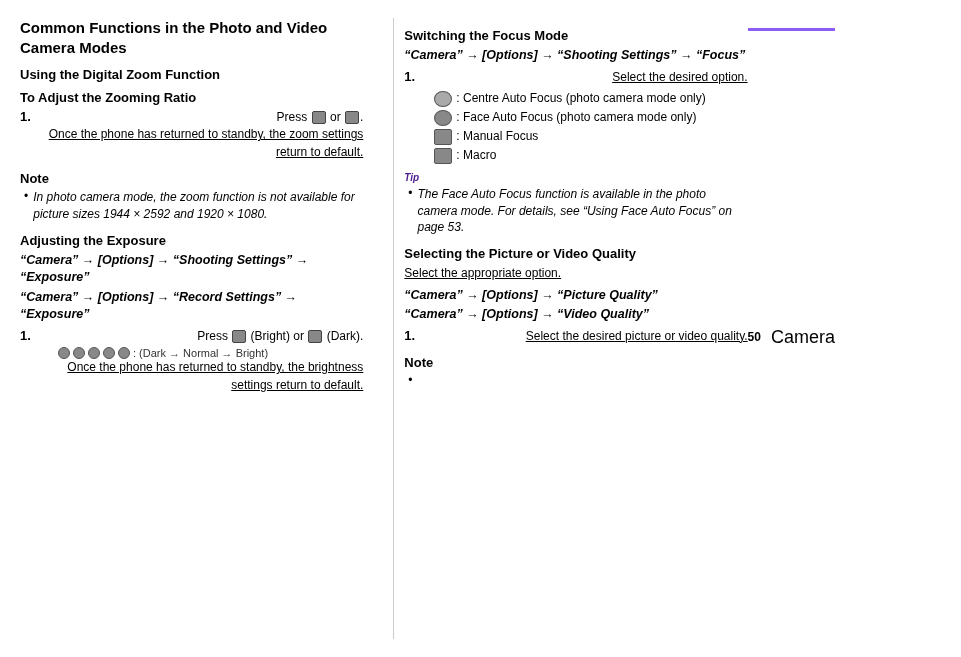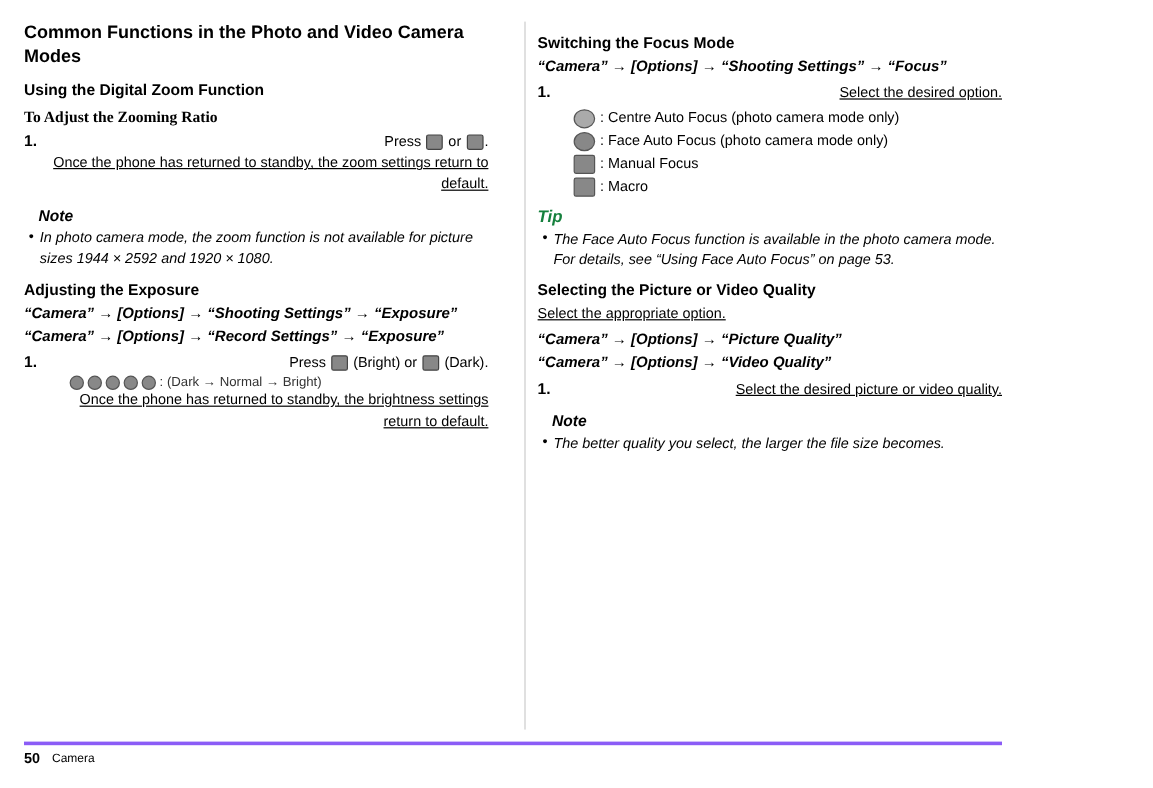--- a/index.html
+++ b/index.html
@@ -16,21 +16,21 @@
       font-size: 13px;
       color: #000000;
       overflow: hidden;
     }
 
     .page-container {
       width: 855px;
       height: 657px;
       padding: 18px 20px 18px 20px;
       display: flex;
-      flex-direction: column;
+      flex-direction: row;
     }
 
     .content-area {
       display: flex;
       flex-direction: row;
       gap: 20px;
       flex: 1;
     }
 
     .left-column {
@@ -53,21 +53,21 @@
       border-top: 3px solid #8b5cf6;
     }
 
     .page-number {
       font-size: 12px;
       font-weight: bold;
       margin-right: 10px;
     }
 
     .footer-label {
-      font-size: 10px;
+      font-size: 18px;
     }
 
     h1.main-title {
       font-size: 15px;
       font-weight: bold;
       margin-bottom: 8px;
       line-height: 1.3;
     }
 
     h2.section-title {
@@ -75,21 +75,20 @@
       font-weight: bold;
       margin-bottom: 4px;
       margin-top: 10px;
     }
 
     h3.subsection-title {
       font-size: 13px;
       font-weight: bold;
       margin-bottom: 3px;
       margin-top: 8px;
-      font-family: Liberation Serif, serif;
     }
 
     p.body-text {
       font-size: 12px;
       line-height: 1.45;
       margin-bottom: 4px;
       text-decoration: underline;
     }
 
     .numbered-item {
@@ -154,22 +153,20 @@
     }
 
     .note-section {
       margin-top: 6px;
       margin-bottom: 4px;
     }
 
     .note-title {
       font-size: 13px;
       font-weight: bold;
-      font-style: italic;
-      margin-left: 12px;
     }
 
     .note-bullet {
       display: flex;
       flex-direction: row;
       margin-left: 4px;
       margin-top: 3px;
     }
 
     .note-bullet .bullet-char {
@@ -183,24 +180,24 @@
       font-style: italic;
       line-height: 1.4;
     }
 
     .tip-section {
       margin-top: 6px;
       margin-bottom: 4px;
     }
 
     .tip-title {
-      font-size: 14px;
+      font-size: 10px;
       font-weight: bold;
       font-style: italic;
-      color: #15803d;
+      color: #4c1d95;
     }
 
     .tip-bullet {
       display: flex;
       flex-direction: row;
       margin-left: 4px;
       margin-top: 3px;
     }
 
     .tip-bullet .bullet-char {
@@ -370,21 +367,20 @@
         <span class="num">1.</span>
         <div class="item-content">
           <p class="body-text">Select the desired picture or video quality.</p>
         </div>
       </div>
 
       <div class="note-section">
         <div class="note-title">Note</div>
         <div class="note-bullet">
           <span class="bullet-char">•</span>
-          <span class="bullet-text">The better quality you select, the larger the file size becomes.</span>
         </div>
       </div>
 
     </div>
   </div>
 
   <div class="page-footer">
     <span class="page-number">50</span>
     <span class="footer-label">Camera</span>
   </div>

